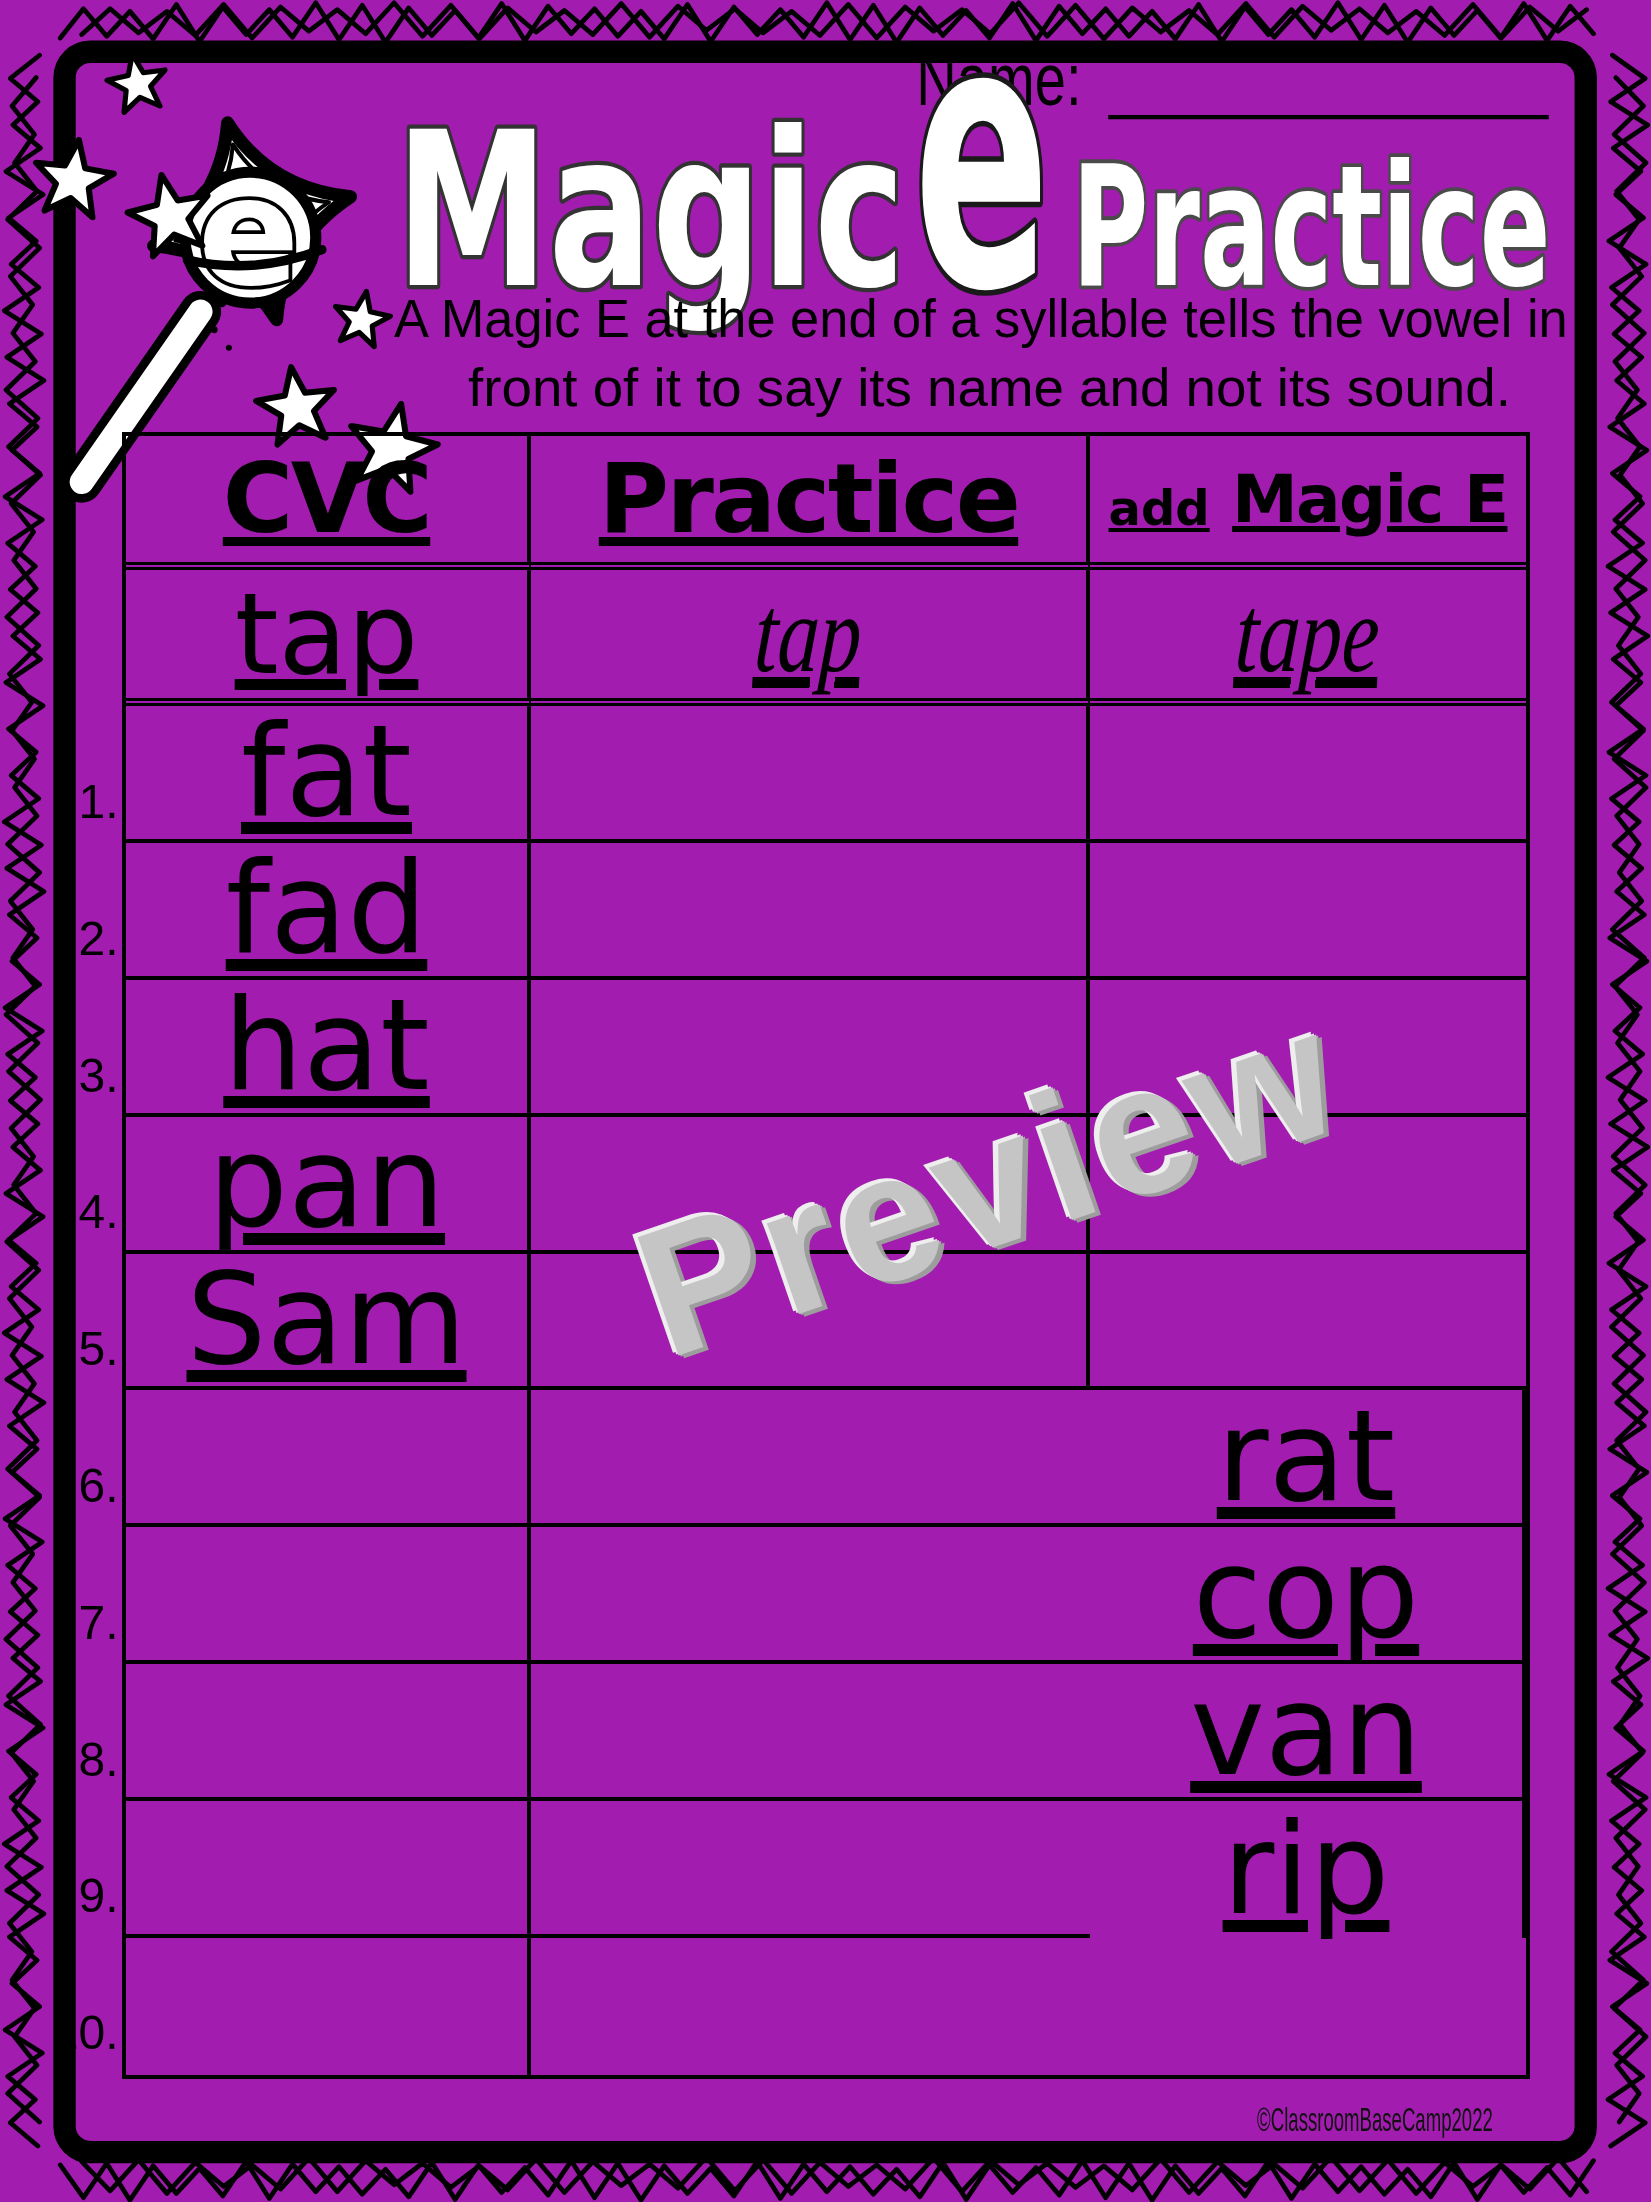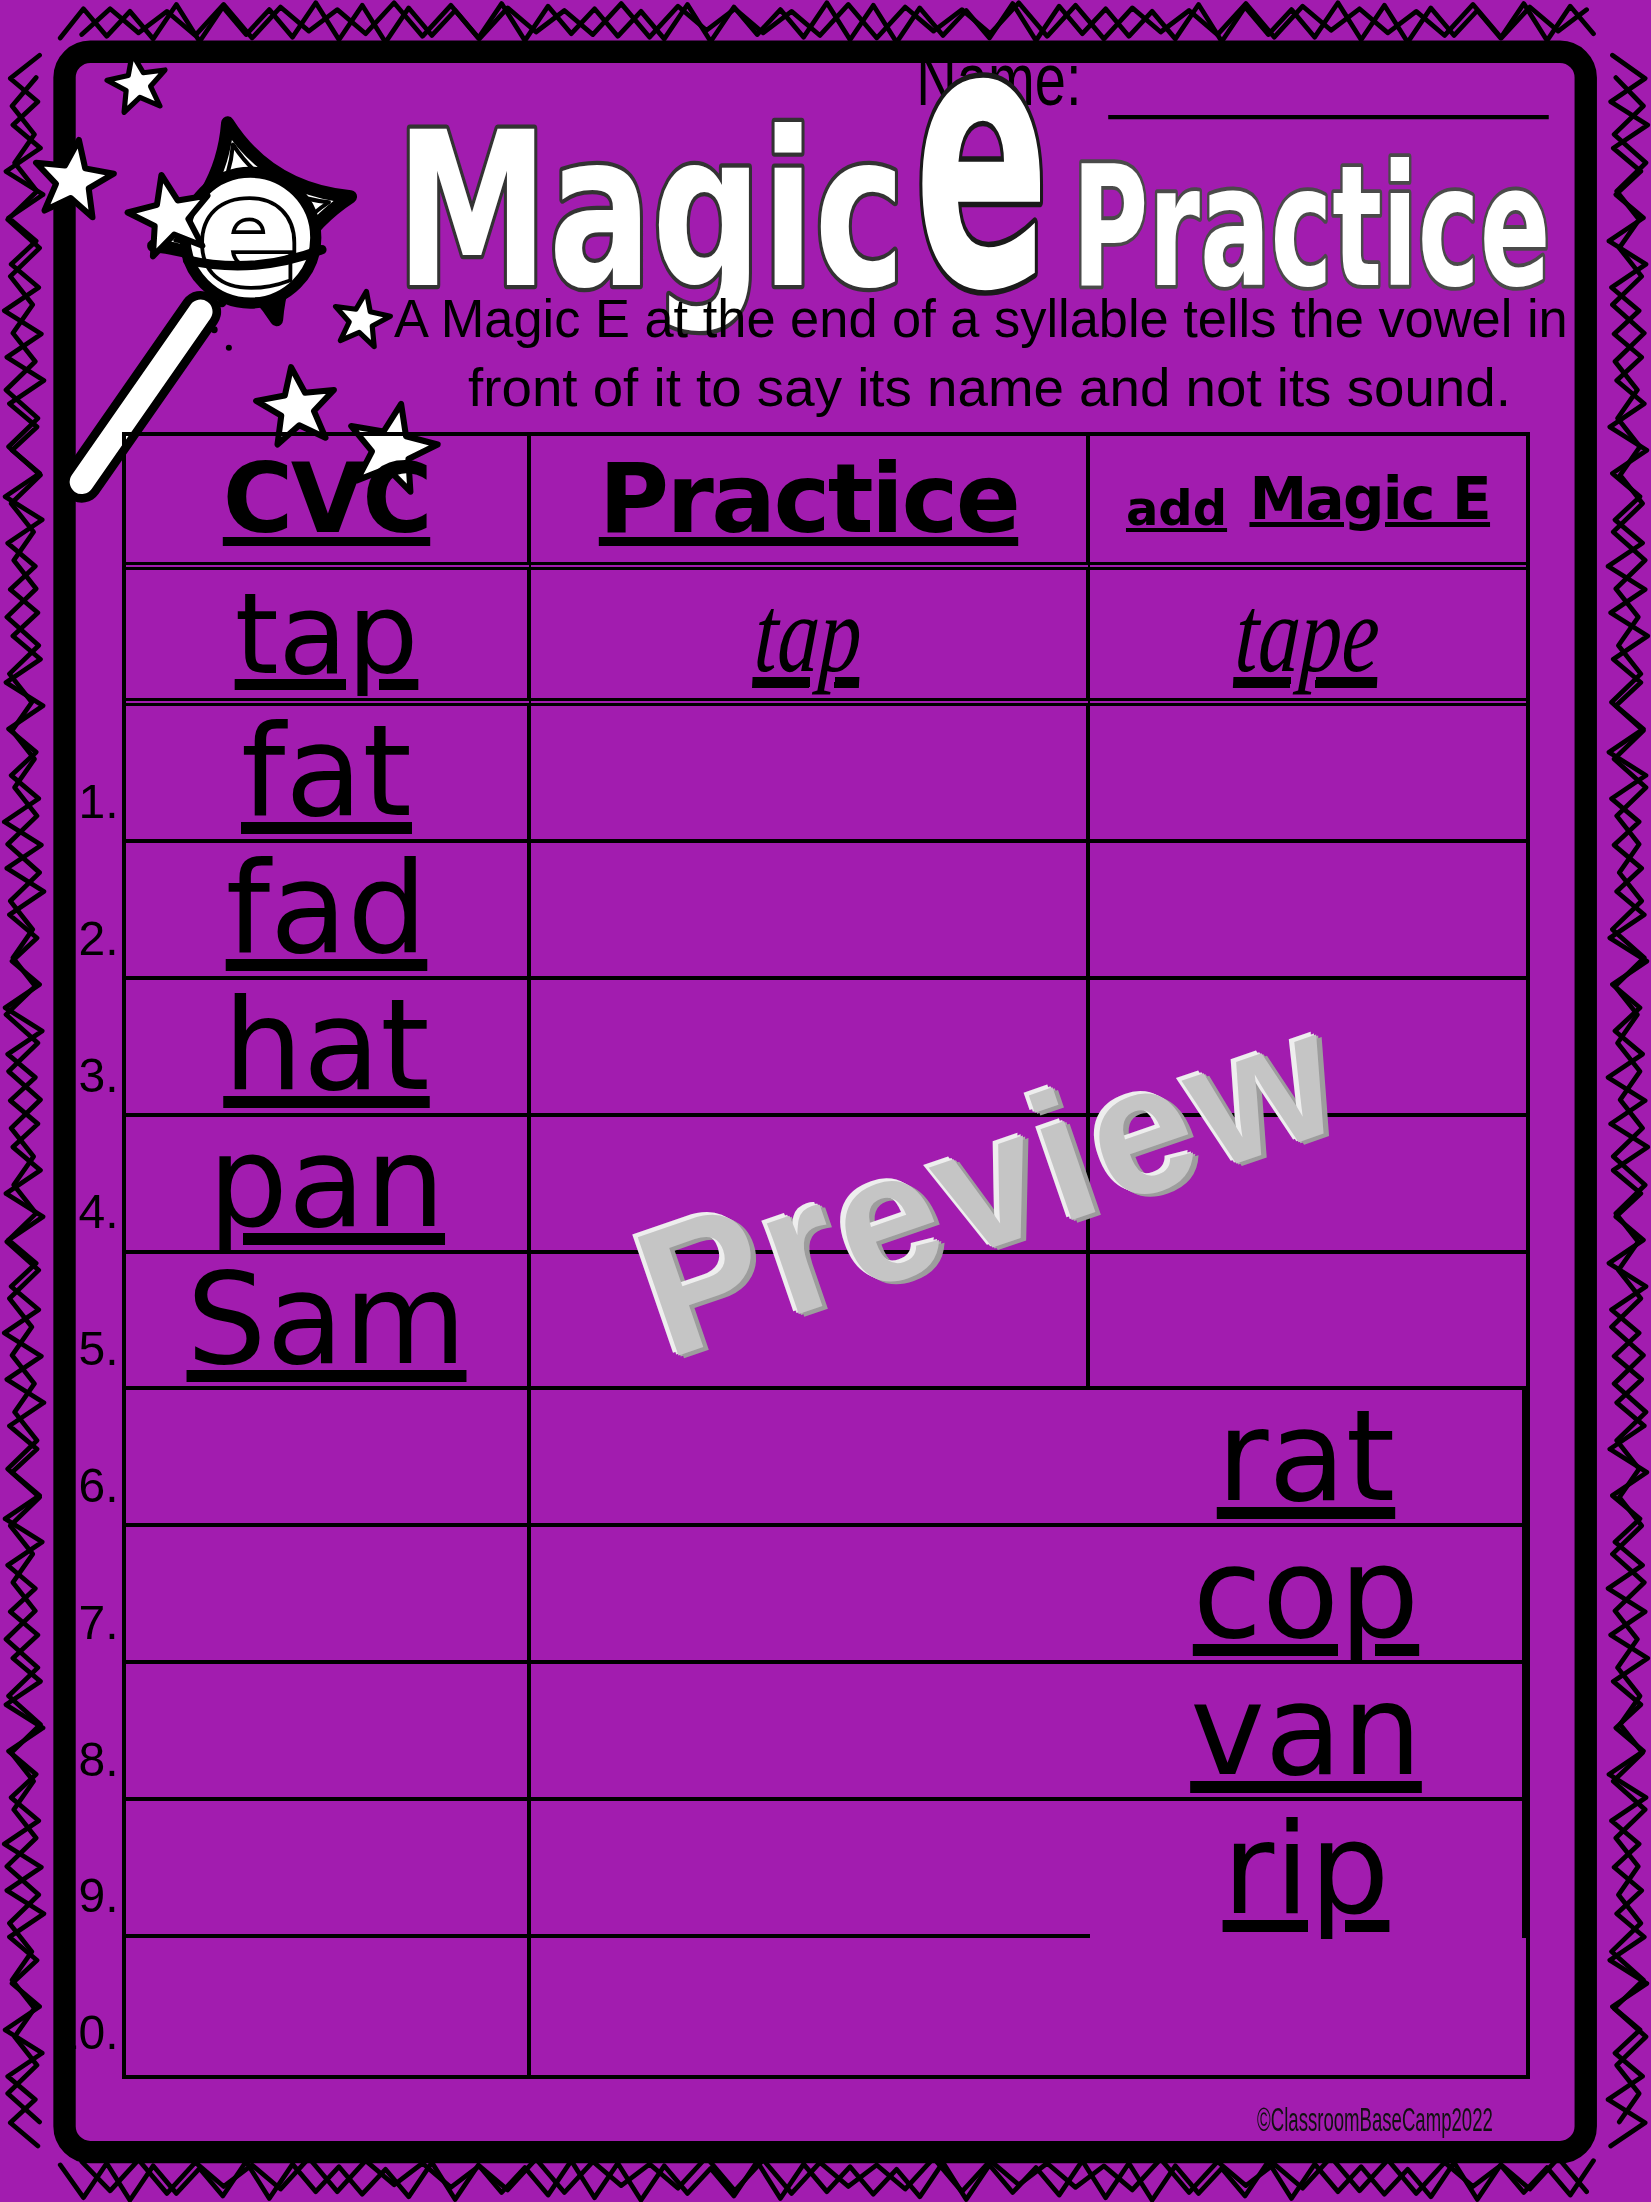--- a/index.html
+++ b/index.html
@@ -12,21 +12,21 @@
              box-sizing:border-box;border:4.3px solid #000;display:grid;
              grid-template-columns:405px 559px 1fr;
              grid-template-rows:134px 136px repeat(10,1fr);}
   .cell{border-right:4.3px solid #000;border-bottom:4.3px solid #000;
         display:flex;align-items:center;justify-content:center;overflow:visible;text-decoration:underline;}
   .cell.c3{border-right:none;}
   .cell.hb{border-bottom:8.6px double #000;}
   .cell.lastrow{border-bottom:none;}
   .hdr-text{font-weight:bold;font-size:96px;letter-spacing:-2.6px;}
   .add-label{font-weight:bold;font-size:48px;margin-right:22.4px;position:relative;top:8.6px;}
-  .magic-label{font-weight:bold;font-size:58px;letter-spacing:-1.7px;}
+  .magic-label{font-weight:bold;font-size:66px;letter-spacing:-1.7px;}
   .word{font-size:126px;line-height:1;}
   .word-ex{font-size:112px;line-height:1;}
   .hand{font-family:"Liberation Serif",serif;font-style:italic;font-size:110px;line-height:1;
         transform:scaleX(0.76) skewX(-4deg);font-weight:normal;}
   .rownum{position:absolute;width:91px;text-align:right;font-size:48px;line-height:62px;height:62px;
           font-family:"Liberation Sans",sans-serif;}
 
   
   .watermark{position:absolute;left:559px;top:971px;width:860px;height:422px;
              display:flex;align-items:center;justify-content:center;

